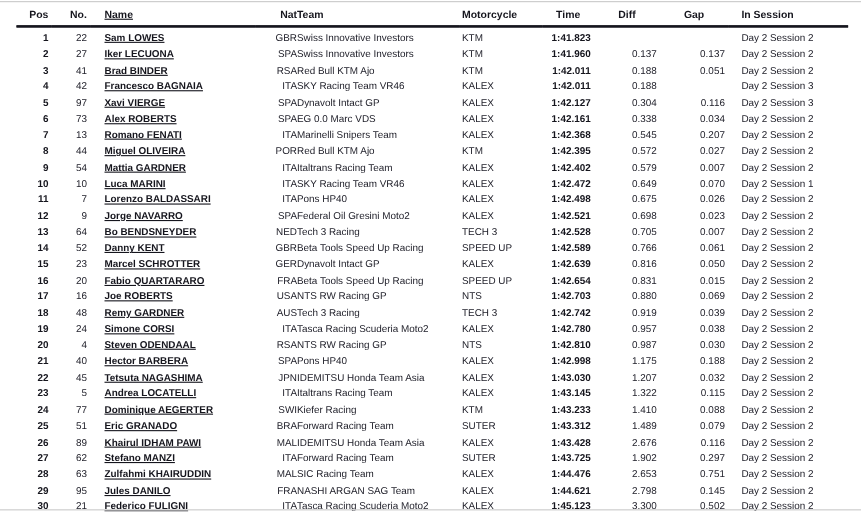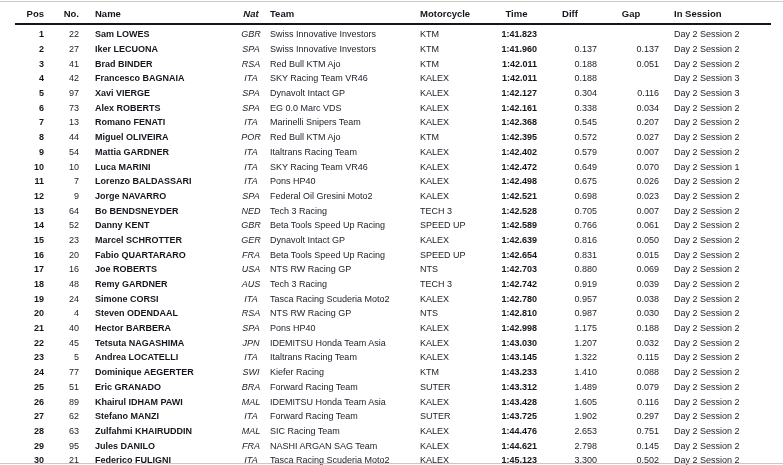--- a/index.html
+++ b/index.html
@@ -67,22 +67,22 @@
     padding: 0;
     vertical-align: middle;
     white-space: nowrap;
     overflow: hidden;
     color: #22222c;
   }
   tbody tr:first-child td { padding-top: 2px; }
 
   .c-pos  { text-align: right;  padding-right: 3px; }
   .c-no   { text-align: right;  padding-right: 3px; }
-  .c-name { text-align: left;   padding-left: 13px; }
-  .c-nat  { text-align: center; font-style: italic; }
+  .c-name { text-align: left;   padding-left: 13px; text-decoration: underline; }
+  .c-nat  { text-align: right; }
   .c-team { text-align: left; margin-left: 23px; }
   .c-moto { text-align: left;   padding-left: 2px; margin-top: 44px; }
   .c-time { text-align: right;  padding-right: 3px; }
   .c-diff { text-align: right;  padding-right: 3px; }
   .c-gap  { text-align: right;  padding-right: 3px; }
   .c-sess { text-align: left;   padding-left: 12px; }
 
   thead th.c-time, thead th.c-diff, thead th.c-gap { text-align: center; padding-right: 0; }
 
   td.c-pos, td.c-name, td.c-time { font-weight: 700; color: #15151d; }
@@ -422,21 +422,21 @@
           <td class="c-sess">Day 2 Session 2</td>
         </tr>
         <tr>
           <td class="c-pos">26</td>
           <td class="c-no">89</td>
           <td class="c-name">Khairul IDHAM PAWI</td>
           <td class="c-nat">MAL</td>
           <td class="c-team">IDEMITSU Honda Team Asia</td>
           <td class="c-moto">KALEX</td>
           <td class="c-time">1:43.428</td>
-          <td class="c-diff">1.605</td>
+          <td class="c-diff">2.676</td>
           <td class="c-gap">0.116</td>
           <td class="c-sess">Day 2 Session 2</td>
         </tr>
         <tr>
           <td class="c-pos">27</td>
           <td class="c-no">62</td>
           <td class="c-name">Stefano MANZI</td>
           <td class="c-nat">ITA</td>
           <td class="c-team">Forward Racing Team</td>
           <td class="c-moto">SUTER</td>

